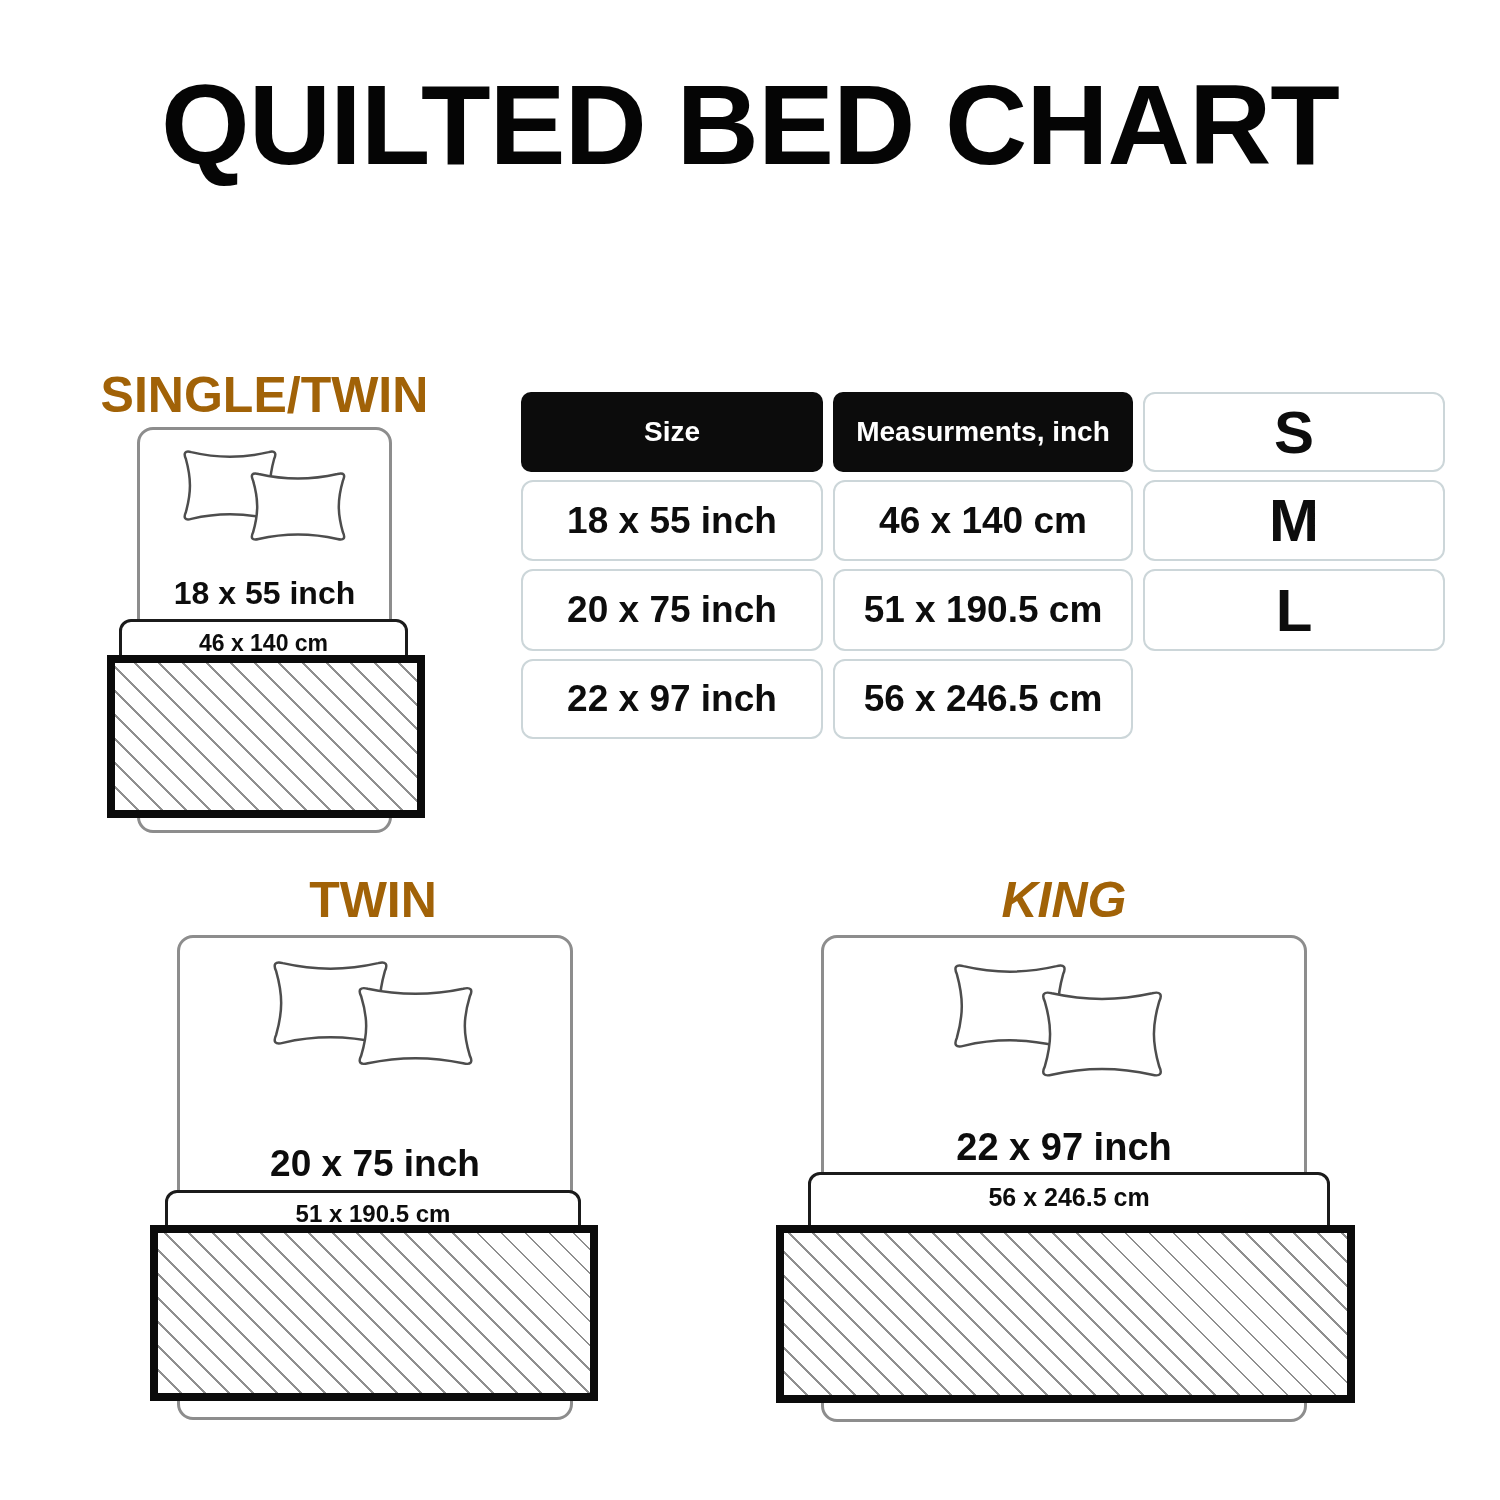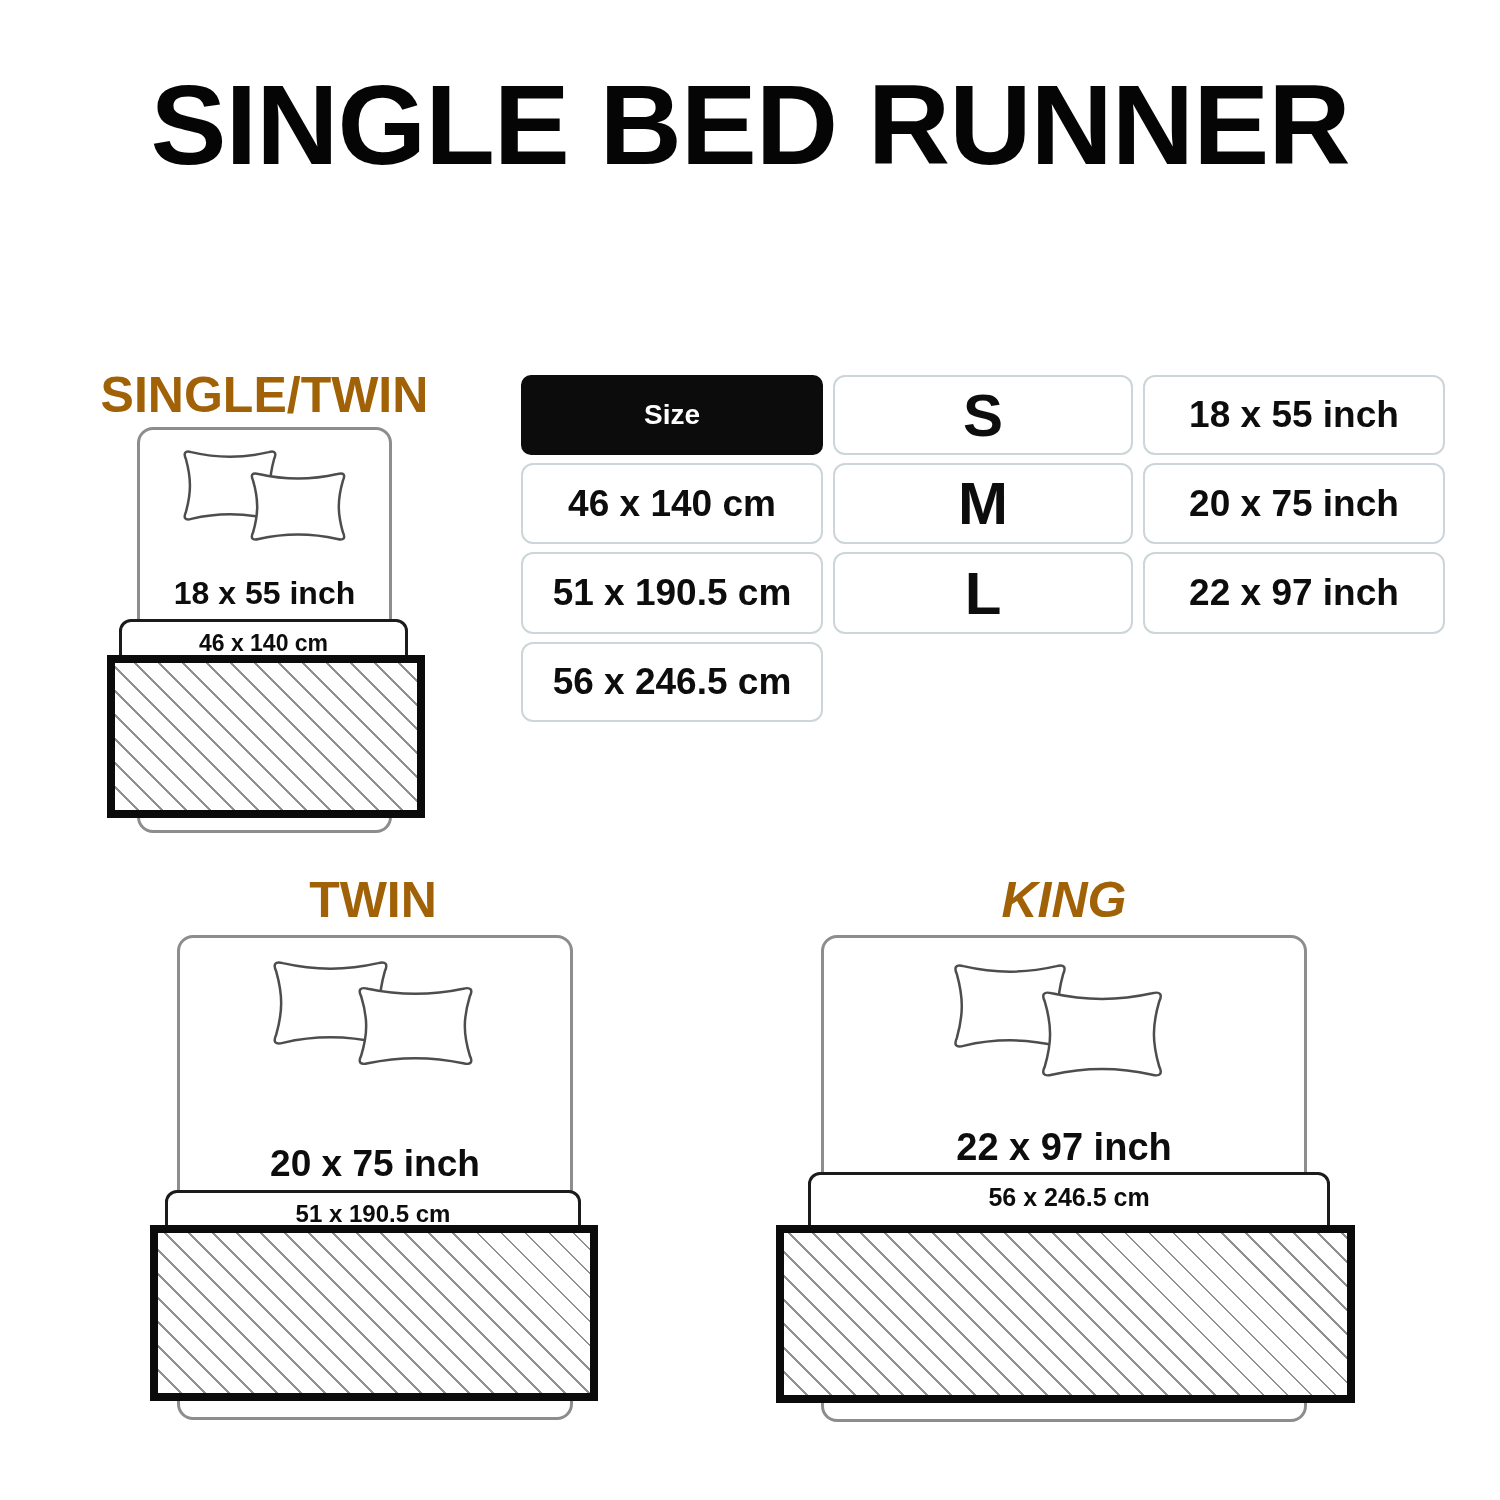--- a/index.html
+++ b/index.html
@@ -8,21 +8,21 @@
     font-family:"Liberation Sans","DejaVu Sans",sans-serif;color:#111111;font-weight:700;
   }
   
   .main-title{
     position:absolute;top:54px;left:0;width:1500px;text-align:center;
     font-size:114px;line-height:142px;font-weight:700;color:#050505;letter-spacing:-1px;
     white-space:nowrap;
   }
   
   .size-table{
-    position:absolute;left:521px;top:375px;
+    position:absolute;left:521px;top:392px;
     display:grid;grid-template-columns:302px 300px 302px;grid-template-rows:80px 81px 82px 80px;
     column-gap:10px;row-gap:8px;
   }
   .th{
     background:#0c0c0c;border-radius:10px;color:#ffffff;
     display:flex;align-items:center;justify-content:center;
     font-size:28px;font-weight:700;
   }
   .td{
     background:#ffffff;border:2px solid #ccd6d9;border-radius:12px;
@@ -87,25 +87,26 @@
 
   <svg width="0" height="0" style="position:absolute" aria-hidden="true">
     <defs>
       <path id="pillowPath" d="M11,14 C8,7 10,4 17,6 C45,13 75,13 103,6 C110,4 112,7 109,14
            C103,37 103,53 109,76 C112,83 110,86 103,84 C75,77 45,77 17,84
            C10,86 8,83 11,76 C17,53 17,37 11,14 Z" fill="#ffffff" stroke="#4d4d4d" stroke-width="2.5" vector-effect="non-scaling-stroke"></path>
     </defs>
   </svg>
 
   <div class="main-title">
-    <div>SINGLE BED RUNNER</div>
+    <div>QUILTED BED CHART</div>
   </div>
 
   <div class="size-table">
     <div class="th">Size</div>
+    <div class="th">Measurments, inch</div>
 
     <div class="td size-letter">S</div>
     <div class="td">18 x 55 inch</div>
     <div class="td">46 x 140 cm</div>
 
     <div class="td size-letter">M</div>
     <div class="td">20 x 75 inch</div>
     <div class="td">51 x 190.5 cm</div>
 
     <div class="td size-letter">L</div>

